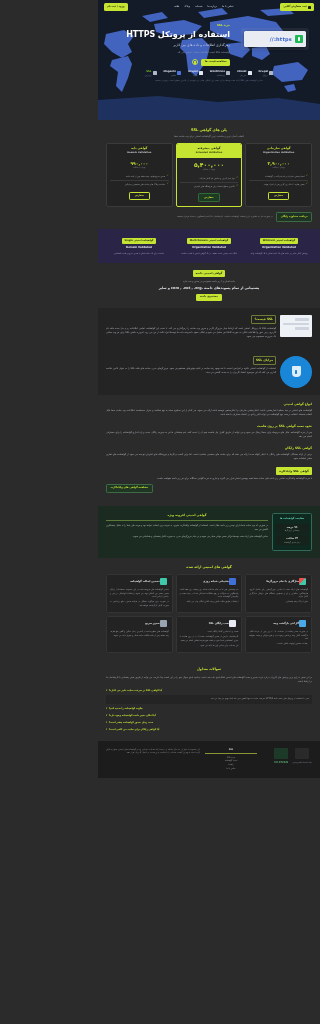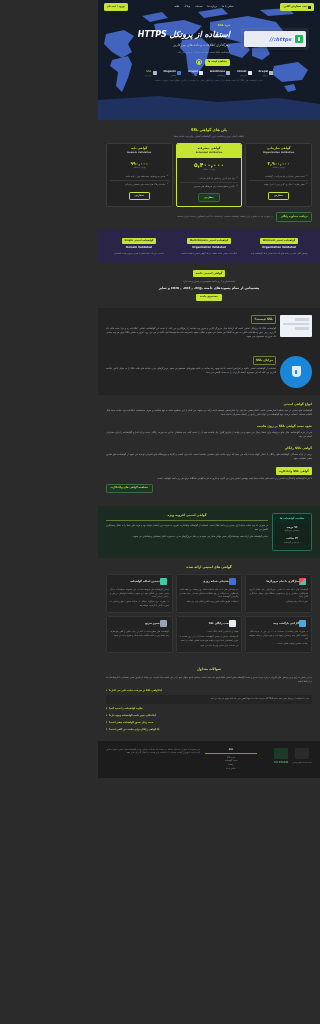--- a/index.html
+++ b/index.html
@@ -55,21 +55,20 @@
   .btn-nav-outline{
     background:#c5e532;color:#1b2210;border-radius:1.5px;
     padding:1.4px 3px;font-size:2.5px;font-weight:bold;white-space:nowrap;
   }
 
   .hero-inner{
     position:relative;z-index:4;
     display:flex;align-items:flex-start;
     padding:8px 8px 0 8px;
     gap:4px;
-    font-style:italic;
   }
   .hero-text{flex:1;text-align:right;padding-top:4px;}
   .eyebrow{
     display:inline-block;
     color:#c5e532;font-size:2.8px;font-weight:bold;margin-bottom:2.5px;
   }
   .hero-h1{
     color:#ffffff;font-size:8px;font-weight:bold;line-height:1.25;
     margin-bottom:2.5px;letter-spacing:-.1px;
   }

